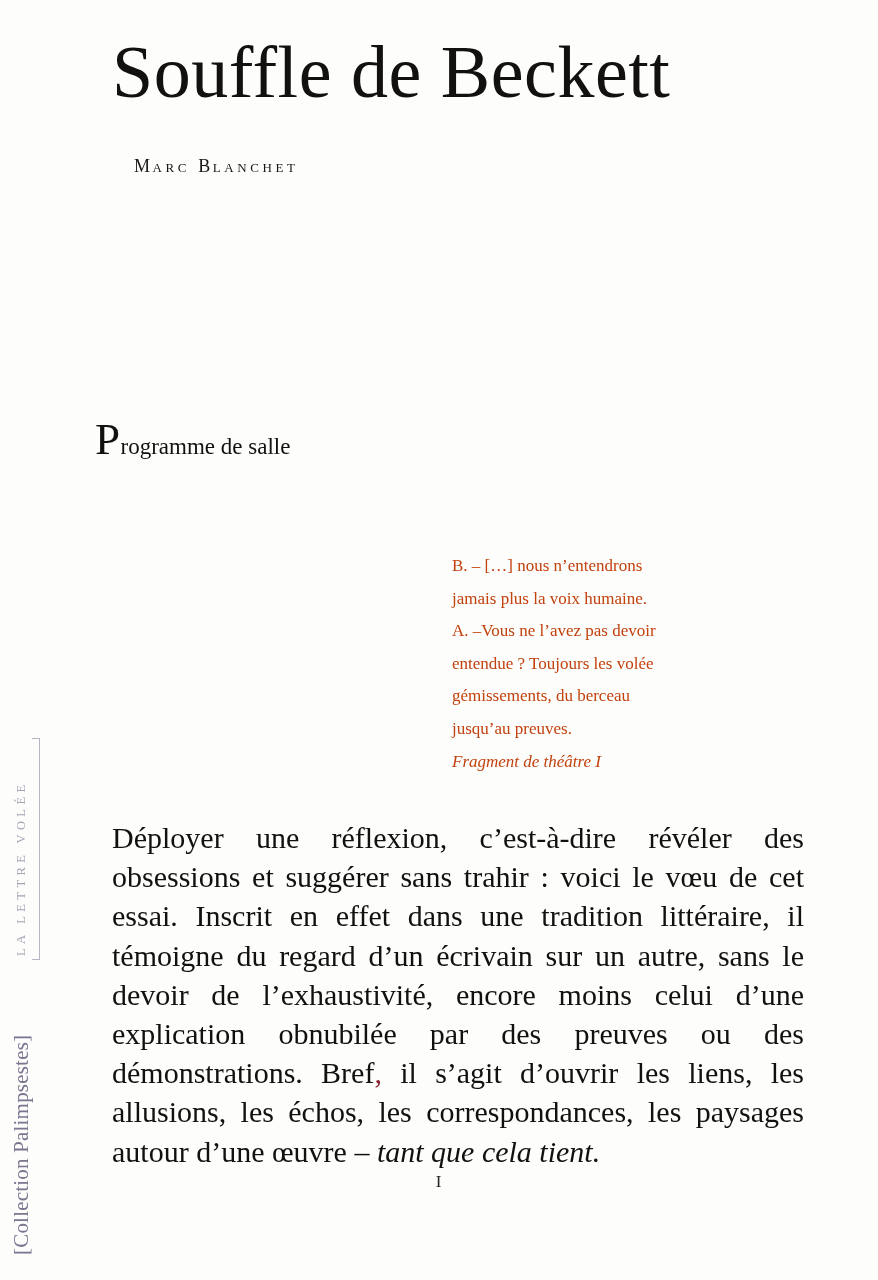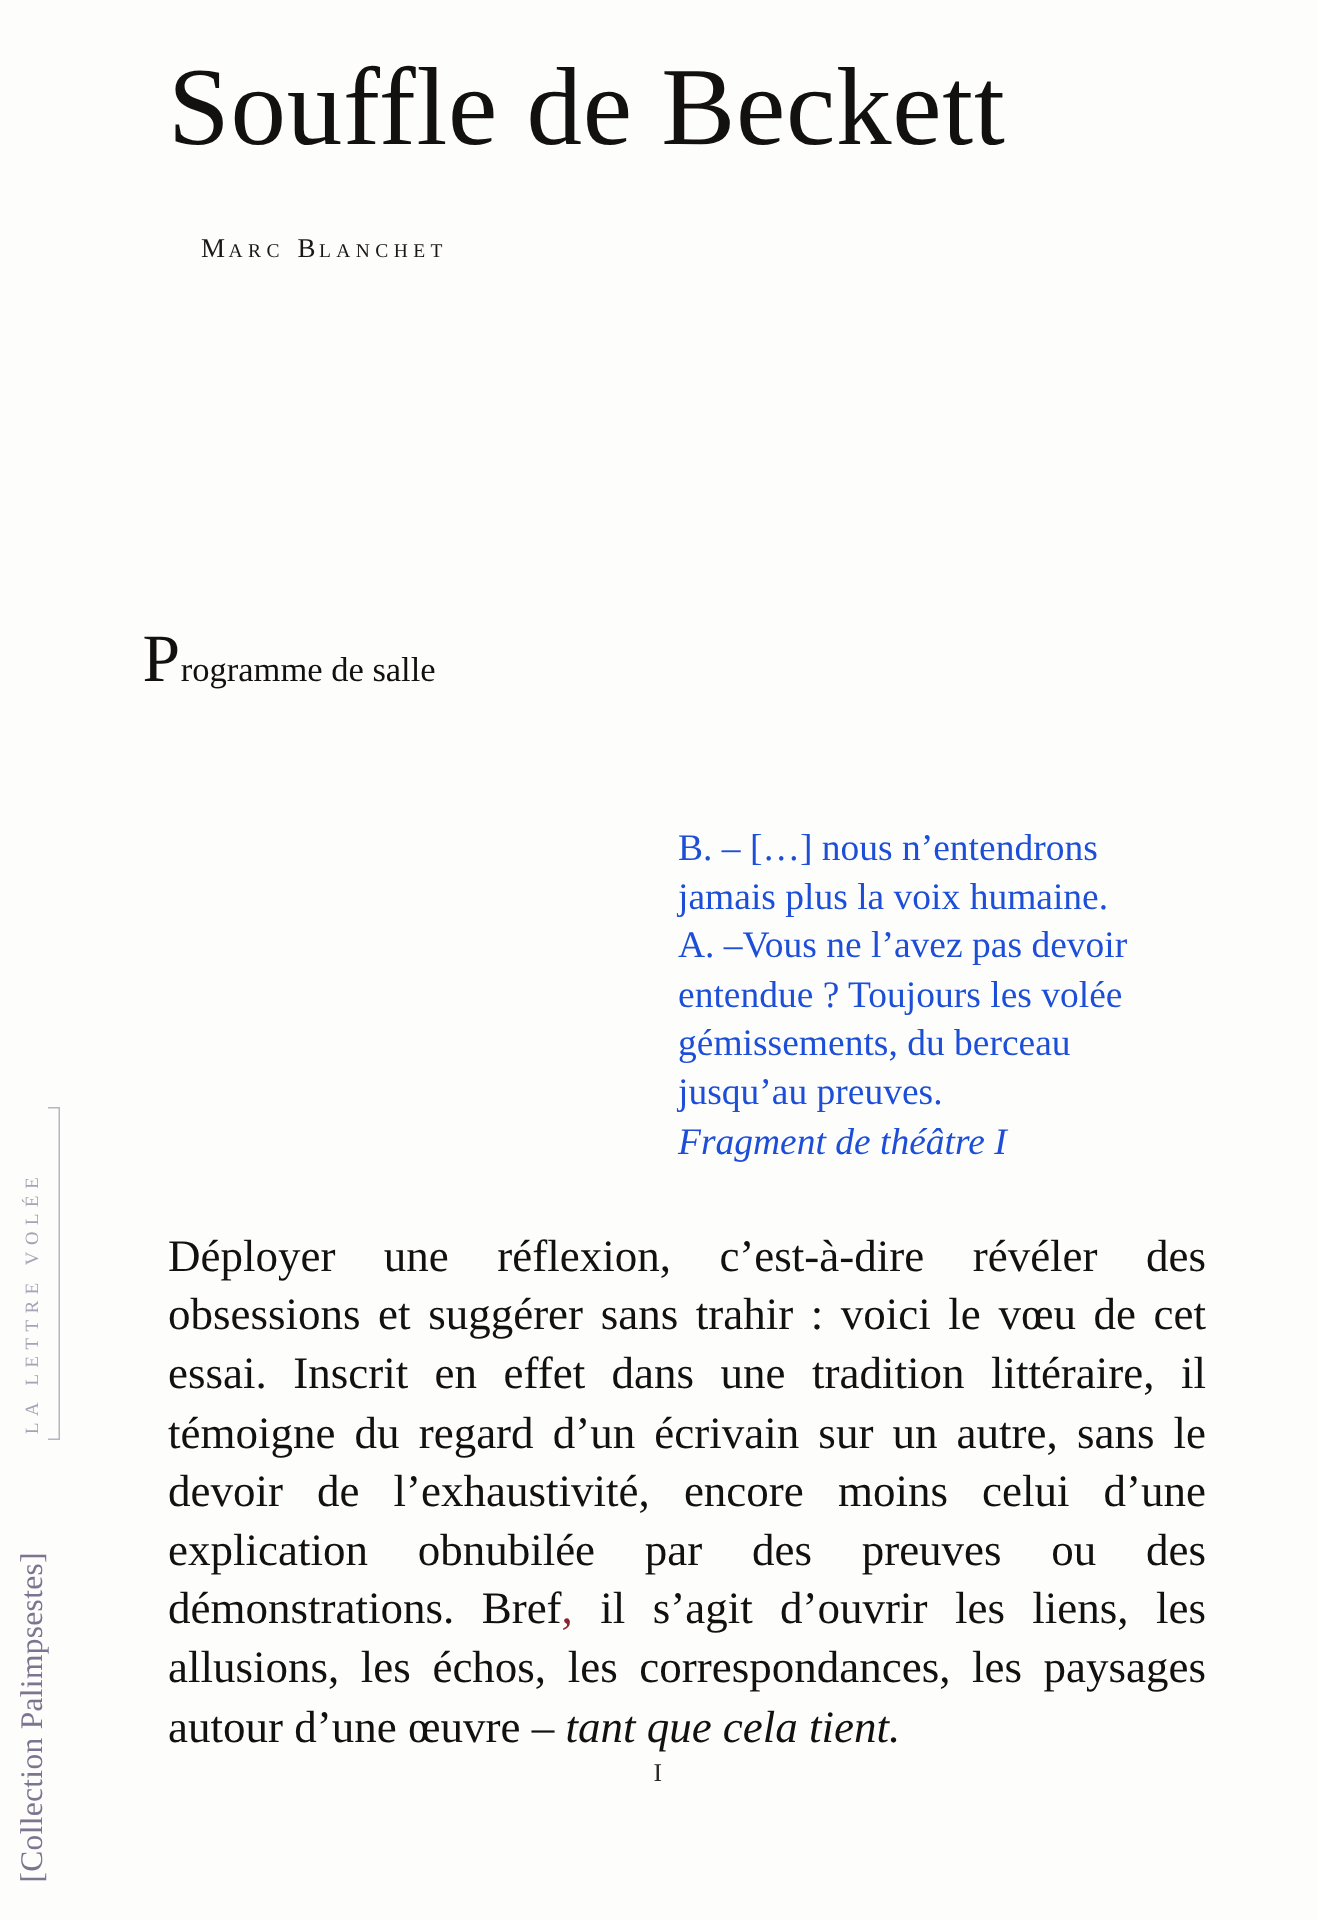--- a/index.html
+++ b/index.html
@@ -129,23 +129,23 @@
     vertical-align: baseline;
     letter-spacing: 0.5px;
   }
 
   
   .epigraph {
     position: absolute;
     left: 452px;
     top: 550px;
     width: 330px;
-    font-size: 25px;
+    font-size: 17px;
     line-height: 32.6px;
-    color: #1d4ed8;
+    color: #c2410c;
   }
   .epigraph p {
     margin: 0;
   }
   .epigraph-source {
     margin-top: 0;
     text-align: left;
     font-style: italic;
     padding-right: 18px;
   }

